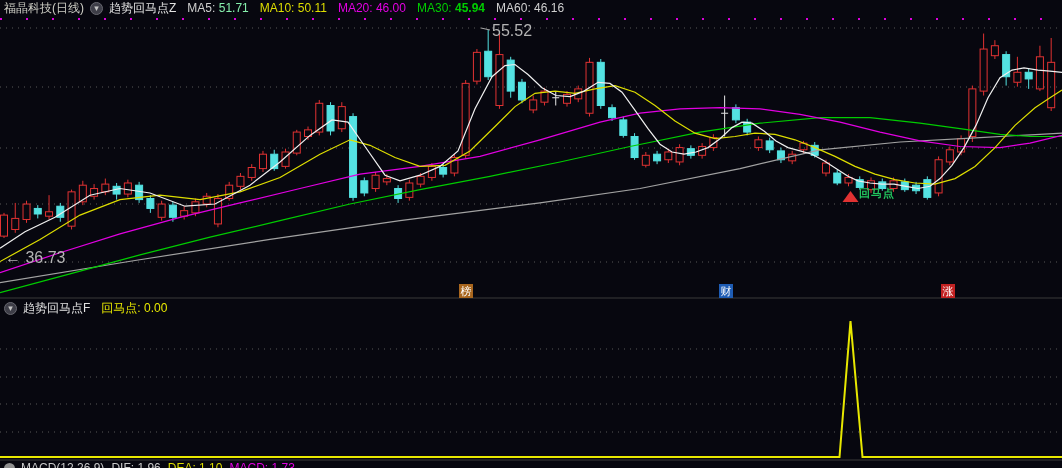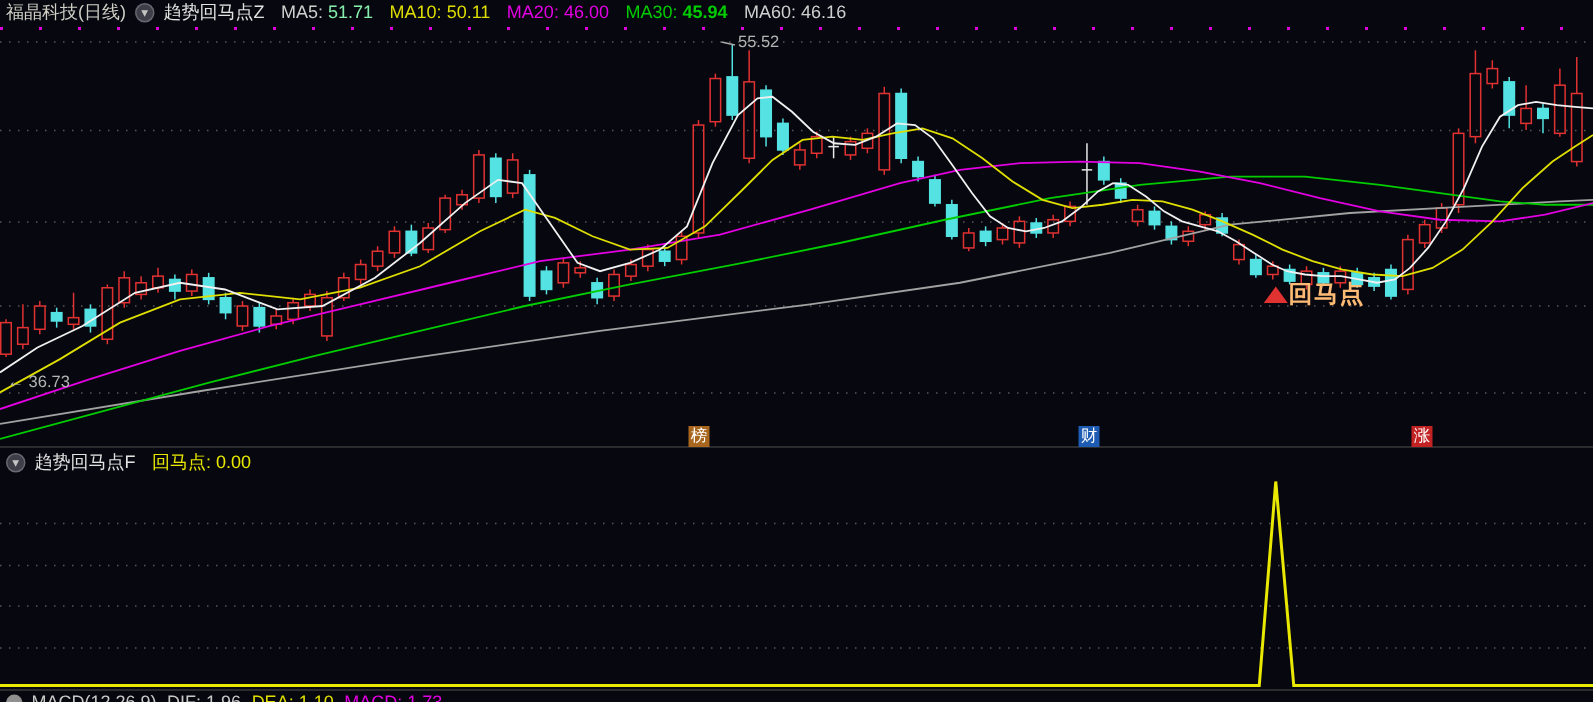--- a/index.html
+++ b/index.html
@@ -27,24 +27,24 @@
   }
   .chev::after{content:"▾";color:#c4c4c4;font-size:9px;line-height:9px;margin-top:-1px;}
   .circle-ico{
     display:inline-block;width:11px;height:11px;border-radius:50%;
     background:#8f8f8f;margin-right:6px;
   }
   .wm{
     position:absolute;width:14px;height:14px;z-index:4;
     color:#ffffff;font-size:11px;line-height:14px;text-align:center;
   }
-  .plabel{position:absolute;color:#b4b4b4;font-size:11px;z-index:4;}
+  .plabel{position:absolute;color:#b4b4b4;font-size:16px;z-index:4;}
   .sig-label{
     position:absolute;left:859px;top:186px;z-index:4;
-    color:#fdba74;font-size:16px;font-weight:bold;letter-spacing:1px;
+    color:#22c55e;font-size:11px;font-weight:bold;letter-spacing:1px;
   }
   .t-stock{color:#cfcfc6;}
   .t-name{color:#e2e2e2;}
   .t-dim{color:#c8c8c8;}
 </style>
 </head>
 <body>
 
 <div class="screen">
 

